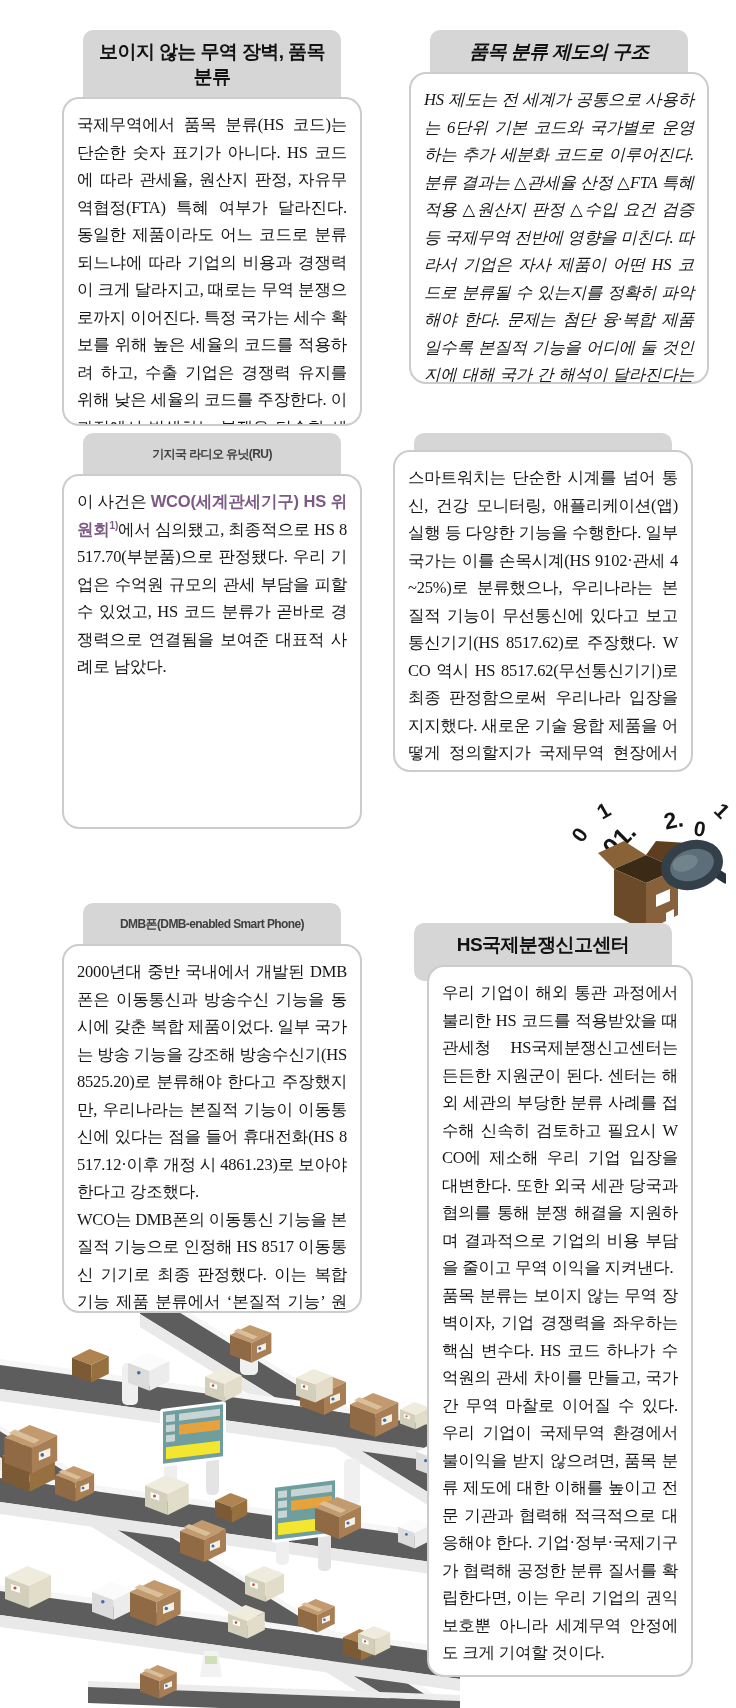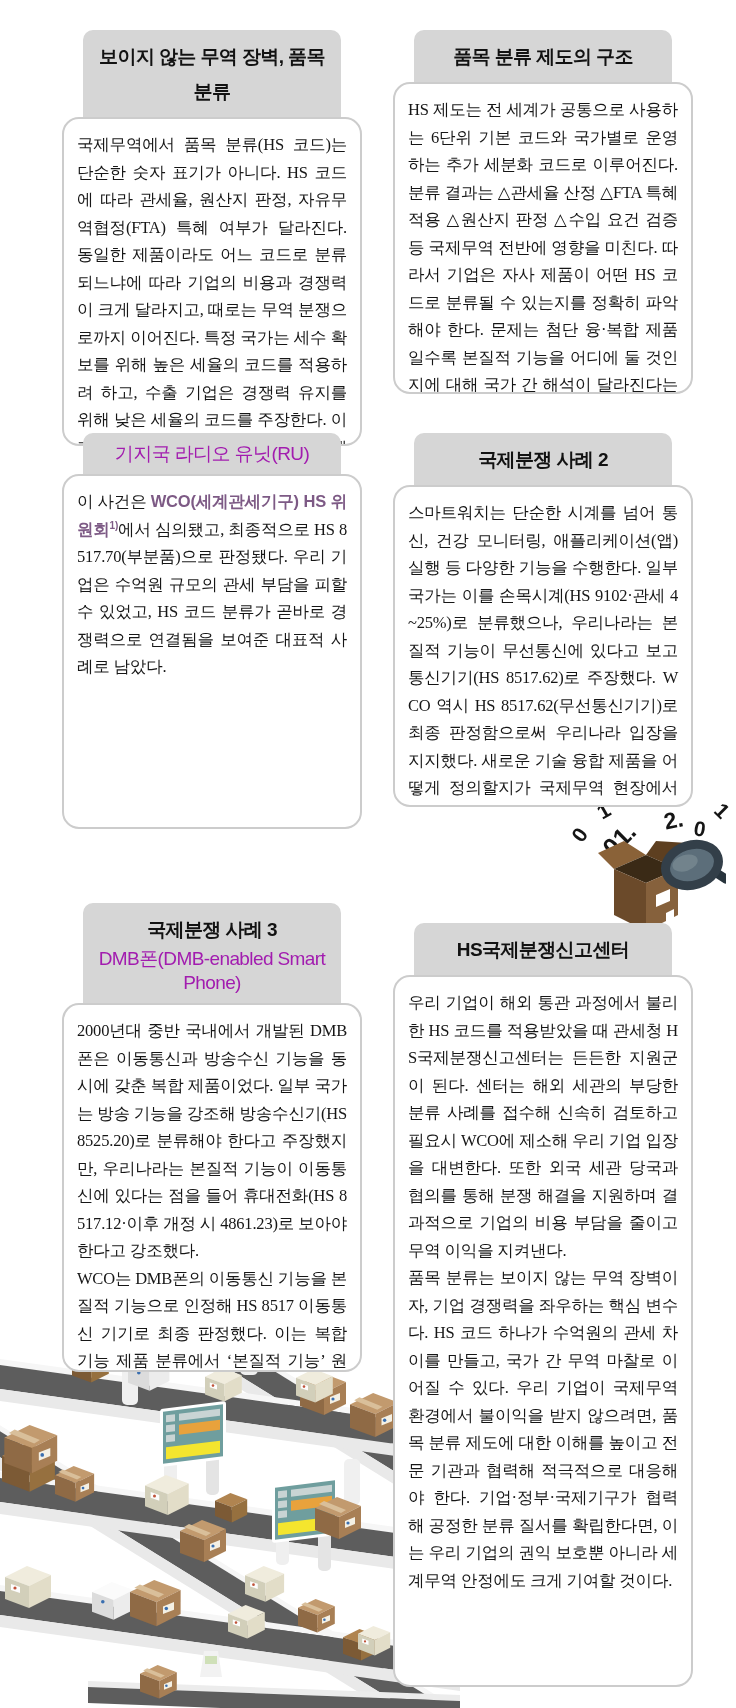--- a/index.html
+++ b/index.html
@@ -1,34 +1,34 @@
 <!DOCTYPE html>
 <html lang="ko"><head>
 <meta charset="utf-8">
 <style>
   html,body{margin:0;padding:0;background:#ffffff;}
   .page{position:relative;width:736px;height:1708px;background:#fff;overflow:hidden;
         font-family:"Liberation Sans",sans-serif;}
   .card{position:absolute;width:300px;z-index:2;}
   .card-header{margin:0 21px;background:#d6d6d6;border-radius:10px;
                padding:9px 6px 24px;text-align:center;}
-  .t1{font-size:19px;font-weight:bold;color:#121212;line-height:35px;letter-spacing:-0.6px;}
-  .t2{font-size:19px;font-weight:normal;color:#a21caf;line-height:24px;letter-spacing:-0.6px;}
+  .t1{font-size:19px;font-weight:bold;color:#121212;line-height:25px;letter-spacing:-0.6px;}
+  .t2{font-size:12px;font-weight:bold;color:#404040;line-height:24px;letter-spacing:-0.6px;}
   .card-body{position:relative;margin-top:-16px;background:#fff;border:2px solid #cccccc;
              border-radius:17px;padding:12px 13px;overflow:hidden;}
   .para{margin:0;font-family:"Liberation Serif","DejaVu Serif",serif;font-size:16.5px;
         line-height:27.5px;color:#161616;text-align:justify;letter-spacing:-0.2px;
         word-break:break-all;}
   .para .em{color:#7d5a85;font-weight:bold;font-family:"Liberation Sans",sans-serif;}
   .para sup{font-size:10px;line-height:0;}
   
   #card-0 .card-body{height:301px;} #card-1 .card-body{height:284px;}
   #card-2 .card-body{height:327px;} #card-3 .card-body{height:294px;}
-  #card-4 .card-body{height:341px;} #card-5 .card-body{height:684px;}
-  #card-0{left:62px;top:30px;}  #card-1{left:393px;top:30px;}
+  #card-4 .card-body{height:341px;} #card-5 .card-body{height:684px;margin-left:34px;}
+  #card-0{left:62px;top:30px;}  #card-1{left:409px;top:30px;font-style:italic;}
   #card-2{left:62px;top:433px;} #card-3{left:393px;top:433px;}
   #card-4{left:62px;top:903px;} #card-5{left:393px;top:923px;}
   
   .decor{position:absolute;left:558px;top:795px;width:178px;height:140px;z-index:1;}
   .digit{position:absolute;font-weight:bold;color:#151515;font-family:"Liberation Sans",sans-serif;}
   .digit:nth-of-type(1){left:16px;top:28px;font-size:21px;transform:rotate(-55deg);}
   .digit:nth-of-type(2){left:40px;top:4px;font-size:21px;transform:rotate(-30deg);}
   .digit:nth-of-type(3){left:44px;top:30px;font-size:25px;transform:rotate(-45deg);}
   .digit:nth-of-type(4){left:106px;top:12px;font-size:23px;transform:rotate(-12deg);}
   .digit:nth-of-type(5){left:136px;top:22px;font-size:21px;transform:rotate(10deg);}
@@ -63,30 +63,28 @@
     <div class="card-header">
       <div class="t2">기지국 라디오 유닛(RU)</div>
     </div>
     <div class="card-body">
         <p class="para"><span>이 사건은 </span><span class="em">WCO(세계관세기구) HS 위원회</span><sup class="em">1)</sup><span>에서 심의됐고, 최종적으로 HS 8517.70(부분품)으로 판정됐다. 우리 기업은 수억원 규모의 관세 부담을 피할 수 있었고, HS 코드 분류가 곧바로 경쟁력으로 연결됨을 보여준 대표적 사례로 남았다.</span></p>
       </div>
   </section>
 
   <section class="card" id="card-3">
     <div class="card-header">
-      <div class="t1">국제분쟁 사례 2</div>
     </div>
     <div class="card-body">
         <p class="para"><span>스마트워치는 단순한 시계를 넘어 통신, 건강 모니터링, 애플리케이션(앱) 실행 등 다양한 기능을 수행한다. 일부 국가는 이를 손목시계(HS 9102·관세 4~25%)로 분류했으나, 우리나라는 본질적 기능이 무선통신에 있다고 보고 통신기기(HS 8517.62)로 주장했다. WCO 역시 HS 8517.62(무선통신기기)로 최종 판정함으로써 우리나라 입장을 지지했다. 새로운 기술 융합 제품을 어떻게 정의할지가 국제무역 현장에서 중요한 쟁점임을 보여준다.</span></p>
       </div>
   </section>
 
   <section class="card" id="card-4">
     <div class="card-header">
-      <div class="t1">국제분쟁 사례 3</div>
       <div class="t2">DMB폰(DMB-enabled Smart Phone)</div>
     </div>
     <div class="card-body">
         <p class="para"><span>2000년대 중반 국내에서 개발된 DMB폰은 이동통신과 방송수신 기능을 동시에 갖춘 복합 제품이었다. 일부 국가는 방송 기능을 강조해 방송수신기(HS 8525.20)로 분류해야 한다고 주장했지만, 우리나라는 본질적 기능이 이동통신에 있다는 점을 들어 휴대전화(HS 8517.12·이후 개정 시 4861.23)로 보아야 한다고 강조했다.</span></p>
         <p class="para"><span>WCO는 DMB폰의 이동통신 기능을 본질적 기능으로 인정해 HS 8517 이동통신 기기로 최종 판정했다. 이는 복합 기능 제품 분류에서 ‘본질적 기능’ 원칙을 확인시킨 사례로 평가된다.</span></p>
       </div>
   </section>
 
   <section class="card" id="card-5">
     <div class="card-header">

